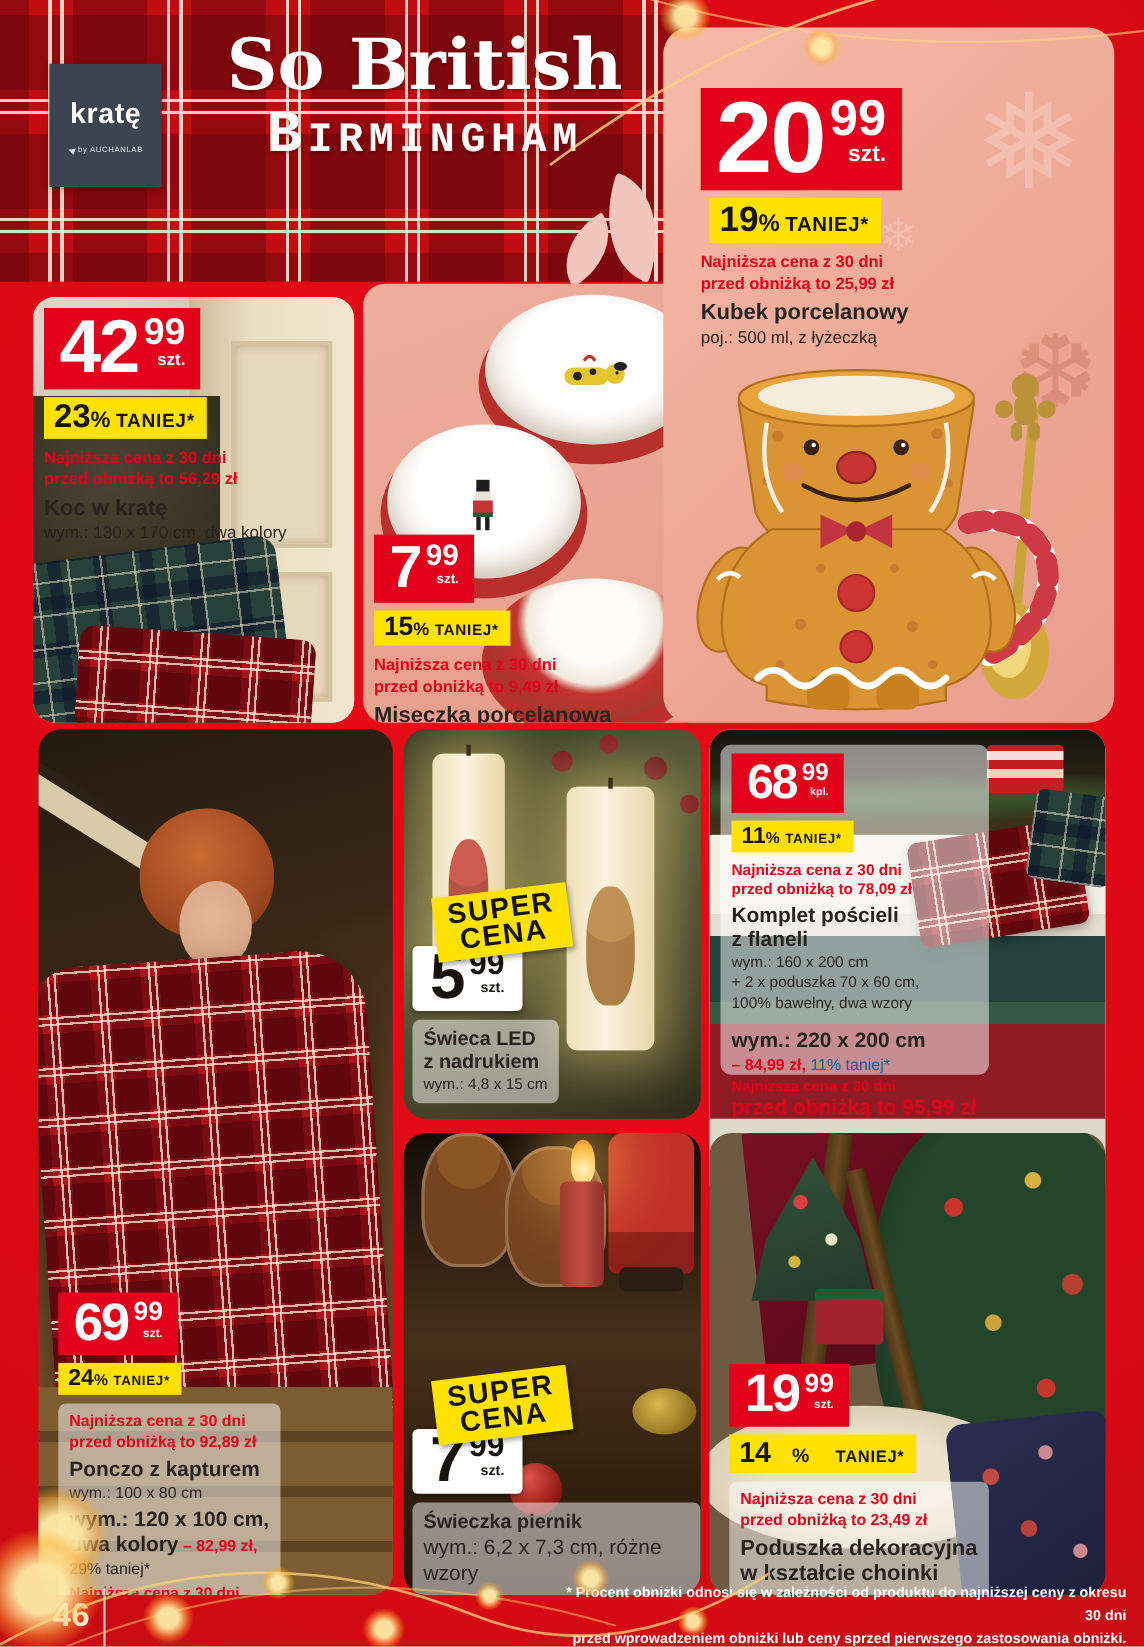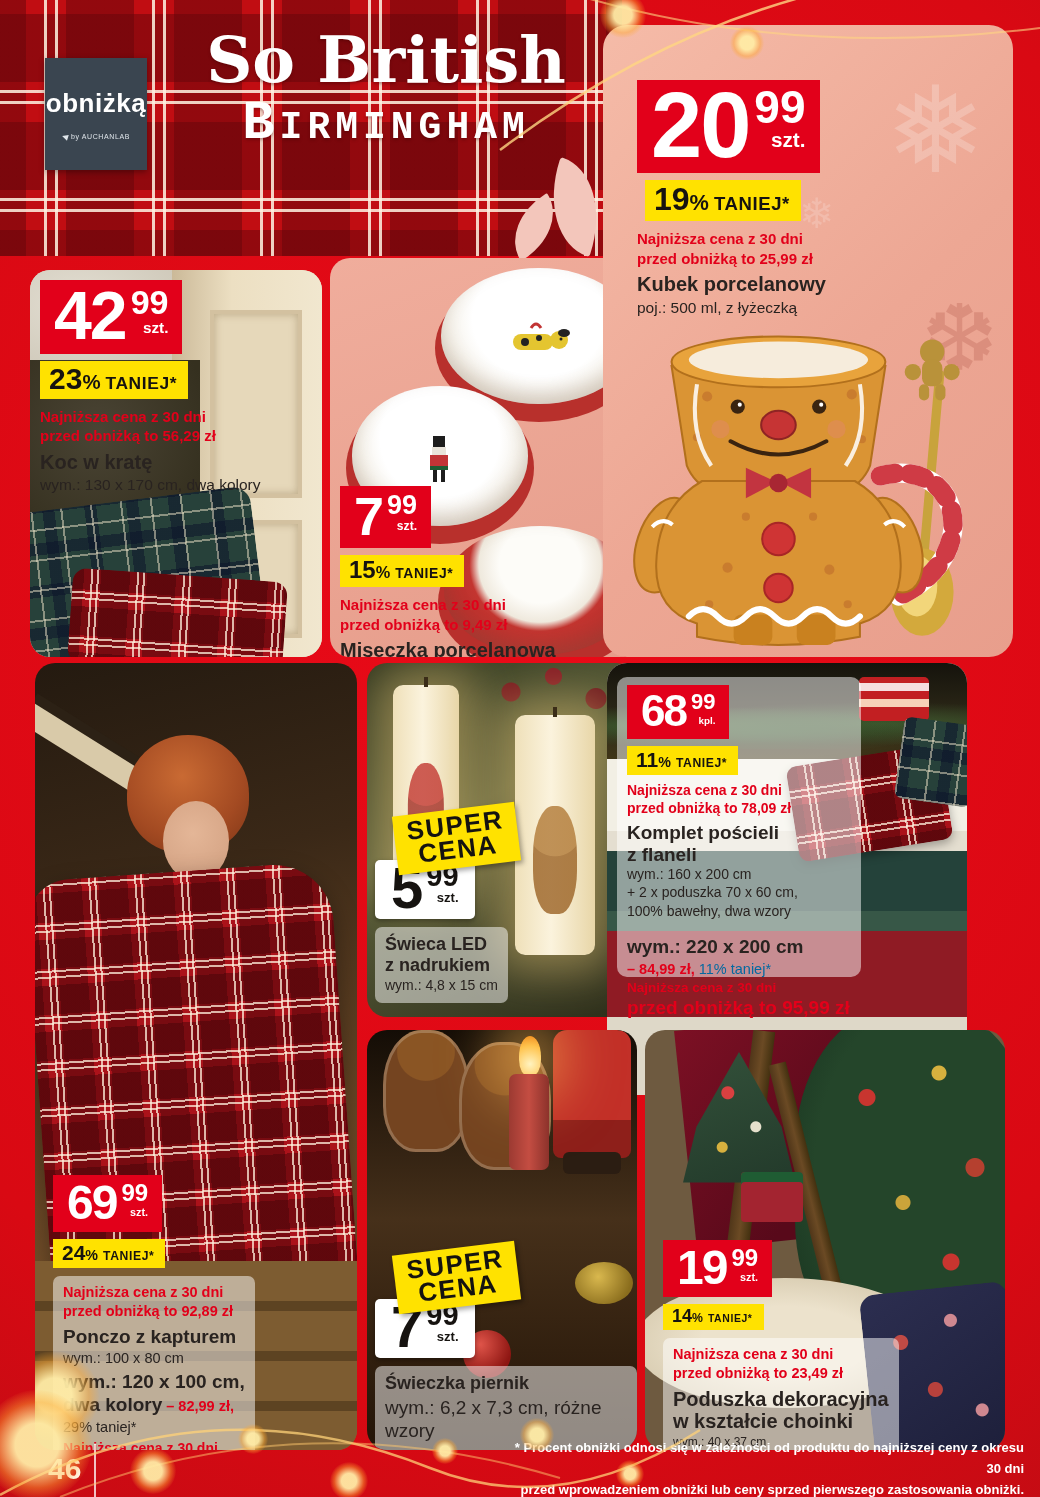--- a/index.html
+++ b/index.html
@@ -107,21 +107,21 @@
     radial-gradient(circle at 88% 60%,#84161f 0 8px,transparent 9px),
     radial-gradient(circle at 55% 55%,#5e0f18 0 9px,transparent 10px),
     radial-gradient(circle at 30% 70%,#7c1620 0 7px,transparent 8px);opacity:.9;}
   .candle{position:absolute;border-radius:10px;background:linear-gradient(90deg,#efe0b9,#fbf3dd 45%,#e8d6a8);box-shadow:0 0 44px 18px rgba(255,216,130,.40);}
   .candle .wick{position:absolute;left:50%;top:-8px;width:4px;height:10px;background:#3a2c18;transform:translateX(-50%);}
   .candle .print{position:absolute;left:50%;top:38%;transform:translateX(-50%);width:55%;height:45%;border-radius:45% 45% 40% 40%;background:radial-gradient(circle at 50% 22%,#b5803f 0 30%,#a06a2e 31% 100%);opacity:.85;}
   #card-swieca .price{font-size:58px;}
   #card-swieca .pname{font-size:18px;}
   #card-swieca .pdet{font-size:14px;}
   
-  #card-posciel{left:607px;top:663px;width:360px;height:432px;background:#ded8c8;}
+  #card-posciel{left:645px;top:663px;width:360px;height:432px;background:#ded8c8;}
   #ps-shelf{position:absolute;left:0;top:0;width:100%;height:96px;background:linear-gradient(180deg,#15130c,#322d1a 70%,#403517);}
   #ps-garland{position:absolute;left:0;top:40px;width:100%;height:46px;background:
     radial-gradient(ellipse at 15% 50%,rgba(60,90,45,.9),transparent 60%),
     radial-gradient(ellipse at 45% 60%,rgba(48,76,38,.9),transparent 60%),
     radial-gradient(ellipse at 75% 45%,rgba(64,96,50,.85),transparent 60%);}
   #ps-bus{position:absolute;left:252px;top:14px;width:70px;height:44px;background:#c21f22;border-radius:5px;
     background-image:linear-gradient(180deg,transparent 6px,rgba(255,255,255,.85) 6px 14px,transparent 14px 22px,rgba(255,240,210,.85) 22px 30px,transparent 30px);}
   #ps-bed{position:absolute;left:0;top:96px;width:100%;height:258px;background:linear-gradient(180deg,#f2efe4 0 72px,#e4ded0 72px 92px,#24423a 92px 152px,#375747 152px 172px,#8f1b24 172px 100%);}
   #ps-pillow-r{position:absolute;left:185px;top:92px;width:155px;height:96px;border-radius:10px;transform:rotate(-9deg);box-shadow:0 4px 10px rgba(0,0,0,.3);}
   #ps-pillow-g{position:absolute;left:292px;top:58px;width:76px;height:82px;border-radius:8px;transform:rotate(8deg);}
@@ -164,40 +164,40 @@
     radial-gradient(circle at 35% 70%,#d7b13e 0 5px,transparent 6px),
     linear-gradient(160deg,#33513a,#22392a);}
   #pd-gift{position:absolute;left:96px;top:142px;width:62px;height:50px;background:#a32430;box-shadow:inset 0 10px 0 #1f5c33;border-radius:4px;}
   #pd-navypillow{position:absolute;left:222px;top:258px;width:148px;height:168px;border-radius:16px;transform:rotate(-6deg);
     background:radial-gradient(circle at 25% 30%,#c04a45 0 7px,transparent 8px),
     radial-gradient(circle at 60% 20%,#cf8890 0 6px,transparent 7px),
     radial-gradient(circle at 45% 60%,#b8413c 0 7px,transparent 8px),
     radial-gradient(circle at 75% 75%,#cf8890 0 6px,transparent 7px),
     linear-gradient(150deg,#2c2e50,#1d1f3a);}
   #card-poduszka .price{font-size:48px;}
-  #card-poduszka .disc{font-size:18px;}
+  #card-poduszka .disc{font-size:26px;gap:19px;}
   #card-poduszka .low{font-size:14.5px;}
   #card-poduszka .pname{font-size:20px;}
   #card-poduszka .pdet{font-size:12px;}
   
   #page-num{position:absolute;left:48px;top:1452px;color:#fff;font-size:30px;font-weight:700;z-index:7;}
   #foot-divider{position:absolute;left:94px;top:1444px;width:2px;height:53px;background:rgba(255,255,255,.75);z-index:7;}
   #footnote{position:absolute;right:16px;top:1438px;width:520px;text-align:right;color:#fff;font-size:13px;font-weight:700;line-height:1.6;z-index:7;}
   
   #lights{position:absolute;left:0;top:0;width:1040px;height:1497px;z-index:8;pointer-events:none;}
   .dot{position:absolute;border-radius:50%;background:radial-gradient(circle,rgba(255,235,165,.95) 0 28%,rgba(255,170,50,.45) 55%,rgba(255,160,40,0) 72%);z-index:8;pointer-events:none;}
 </style>
 </head>
 <body>
 
 <div id="page">
 
   <div id="tartan-header" class="tartan-red">
     <div id="logo">
-      <span class="brand">obniżką</span>
+      <span class="brand">kratę</span>
       <span class="brand-sub">
           <i class="plane"></i>
           <span>by AUCHANLAB</span>
         </span>
     </div>
     <div id="header-title">
       <div class="t1">So British</div>
       <div class="t2">Birmingham</div>
     </div>
     <div id="leaf">

